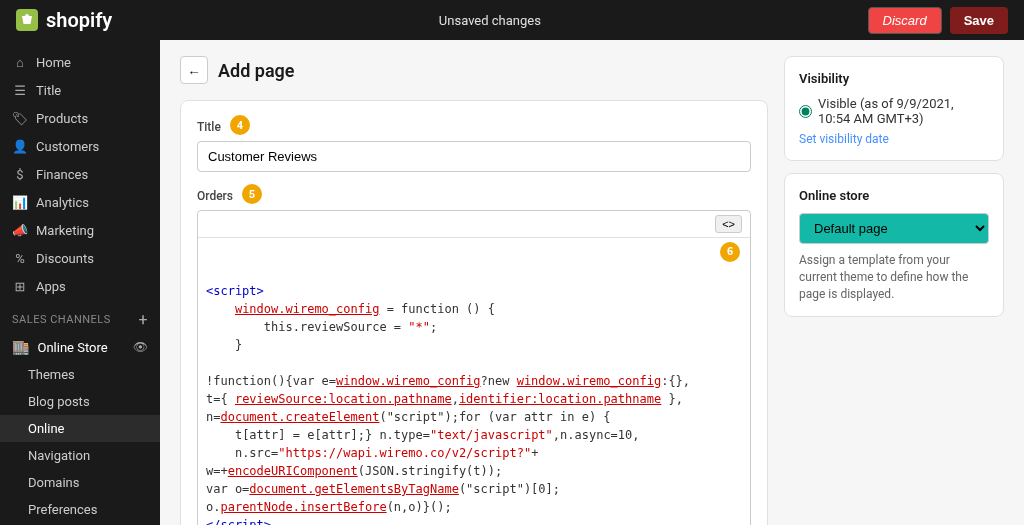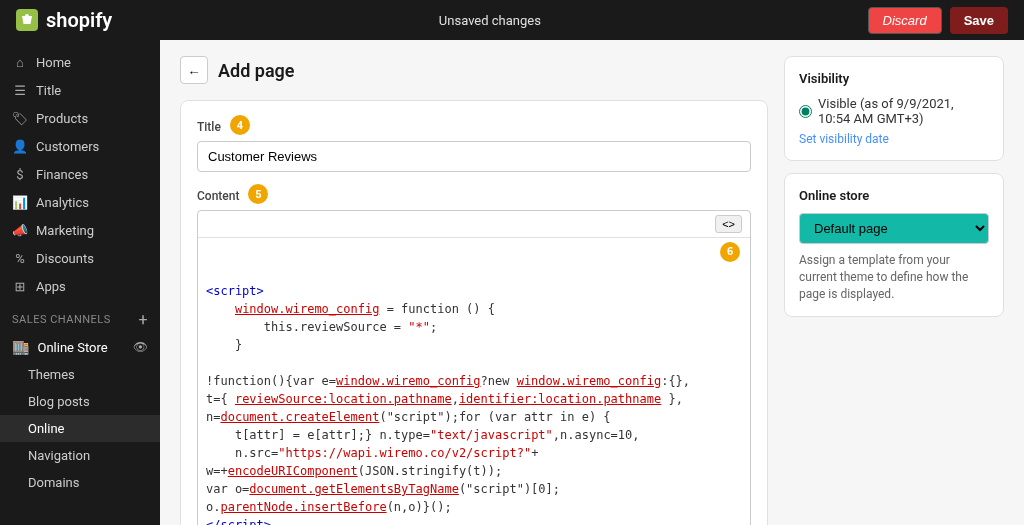--- a/index.html
+++ b/index.html
@@ -143,20 +143,23 @@
       <span>Blog posts</span>
     </div>
     <div class="sidebar-item sidebar-sub active" style="color:white;background:#2c2c2c;">
       <span>Online</span>
     </div>
     <div class="sidebar-item sidebar-sub">
       <span>Navigation</span>
     </div>
     <div class="sidebar-item sidebar-sub">
       <span>Domains</span>
+    </div>
+    <div class="sidebar-item sidebar-sub">
+      <span>Preferences</span>
     </div>
   </div>
 
   <div class="content-area">
     <div class="content-main">
 
       <div class="page-header">
         <button class="back-btn">
           <span>←</span>
         </button>
@@ -166,21 +169,21 @@
       <div class="card">
         <div class="form-group">
           <label class="form-label">
             <span>Title</span>
             <span class="step-badge">4</span>
           </label>
           <input class="form-input" type="text" value="Customer Reviews" style="">
         </div>
         <div class="form-group">
           <label class="form-label">
-            <span>Content</span>
+            <span>Orders</span>
             <span class="step-badge">5</span>
           </label>
           <div class="content-editor">
             <div class="editor-toolbar">
               <button class="editor-code-btn">&lt;&gt;</button>
             </div>
             <div class="editor-body" style="position:relative;">
               <span class="step-badge" style="position:absolute;right:10px;top:4px;">6</span>
 <span class="kw">&lt;script&gt;</span>
     <span class="fn">window.wiremo_config</span> = function () {

